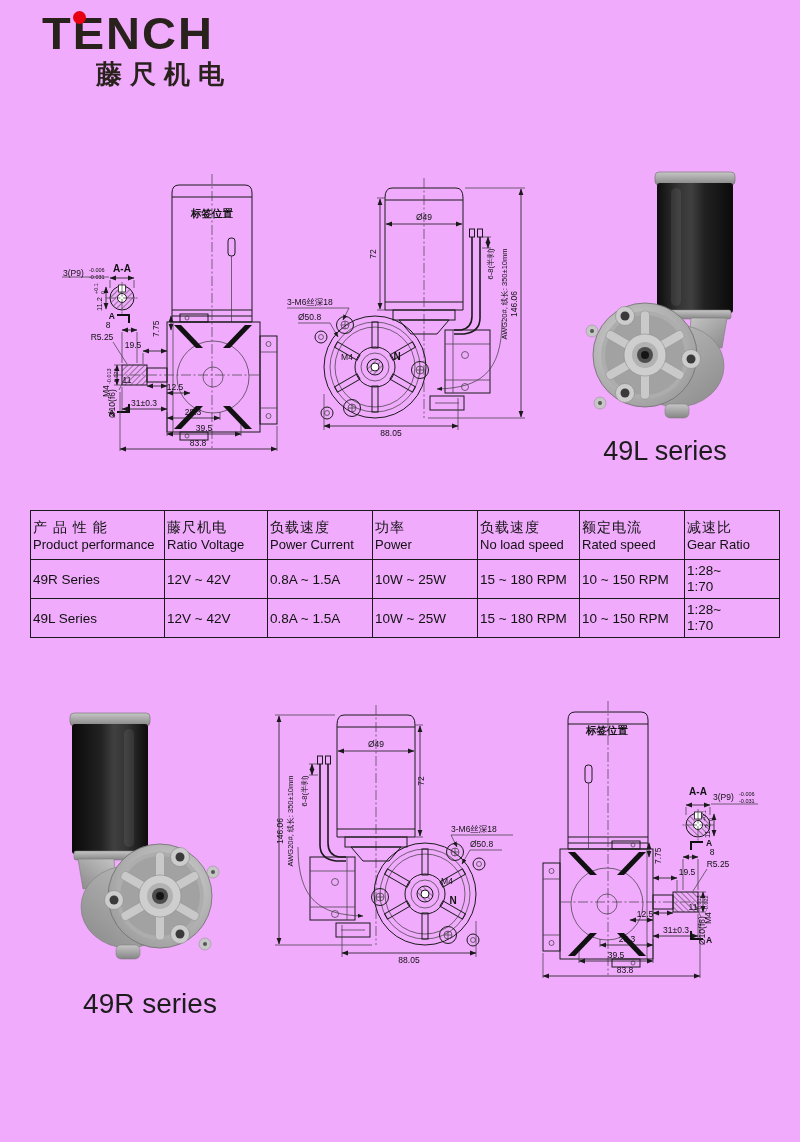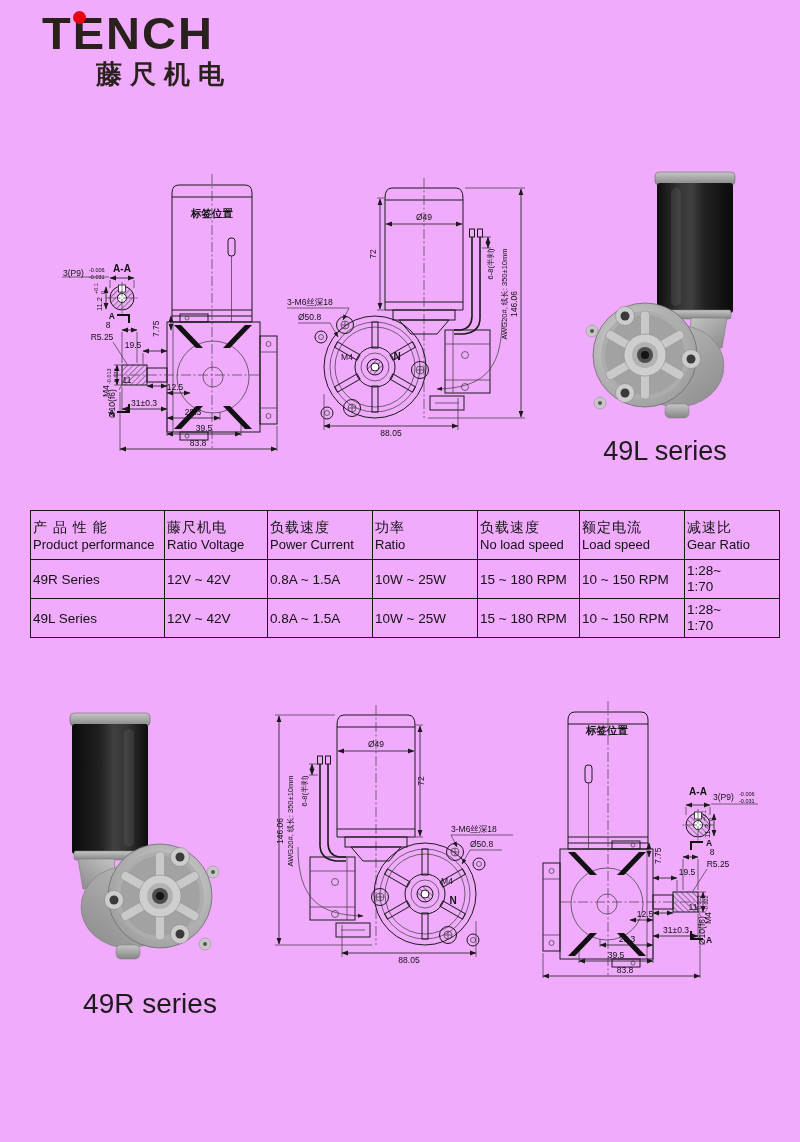--- a/index.html
+++ b/index.html
@@ -351,29 +351,29 @@
       <th>
             <div class="zh">藤尺机电</div>
             <div class="en">Ratio Voltage</div>
           </th>
       <th>
             <div class="zh">负载速度</div>
             <div class="en">Power Current</div>
           </th>
       <th>
             <div class="zh">功率</div>
-            <div class="en">Ratio</div>
+            <div class="en">Power</div>
           </th>
       <th>
             <div class="zh">负载速度</div>
             <div class="en">No load speed</div>
           </th>
       <th>
             <div class="zh">额定电流</div>
-            <div class="en">Load speed</div>
+            <div class="en">Rated speed</div>
           </th>
       <th>
             <div class="zh">减速比</div>
             <div class="en">Gear Ratio</div>
           </th>
     </tr>
     <tr>
       <td>49R Series</td>
       <td>12V ~ 42V</td>
       <td>0.8A ~ 1.5A</td>

